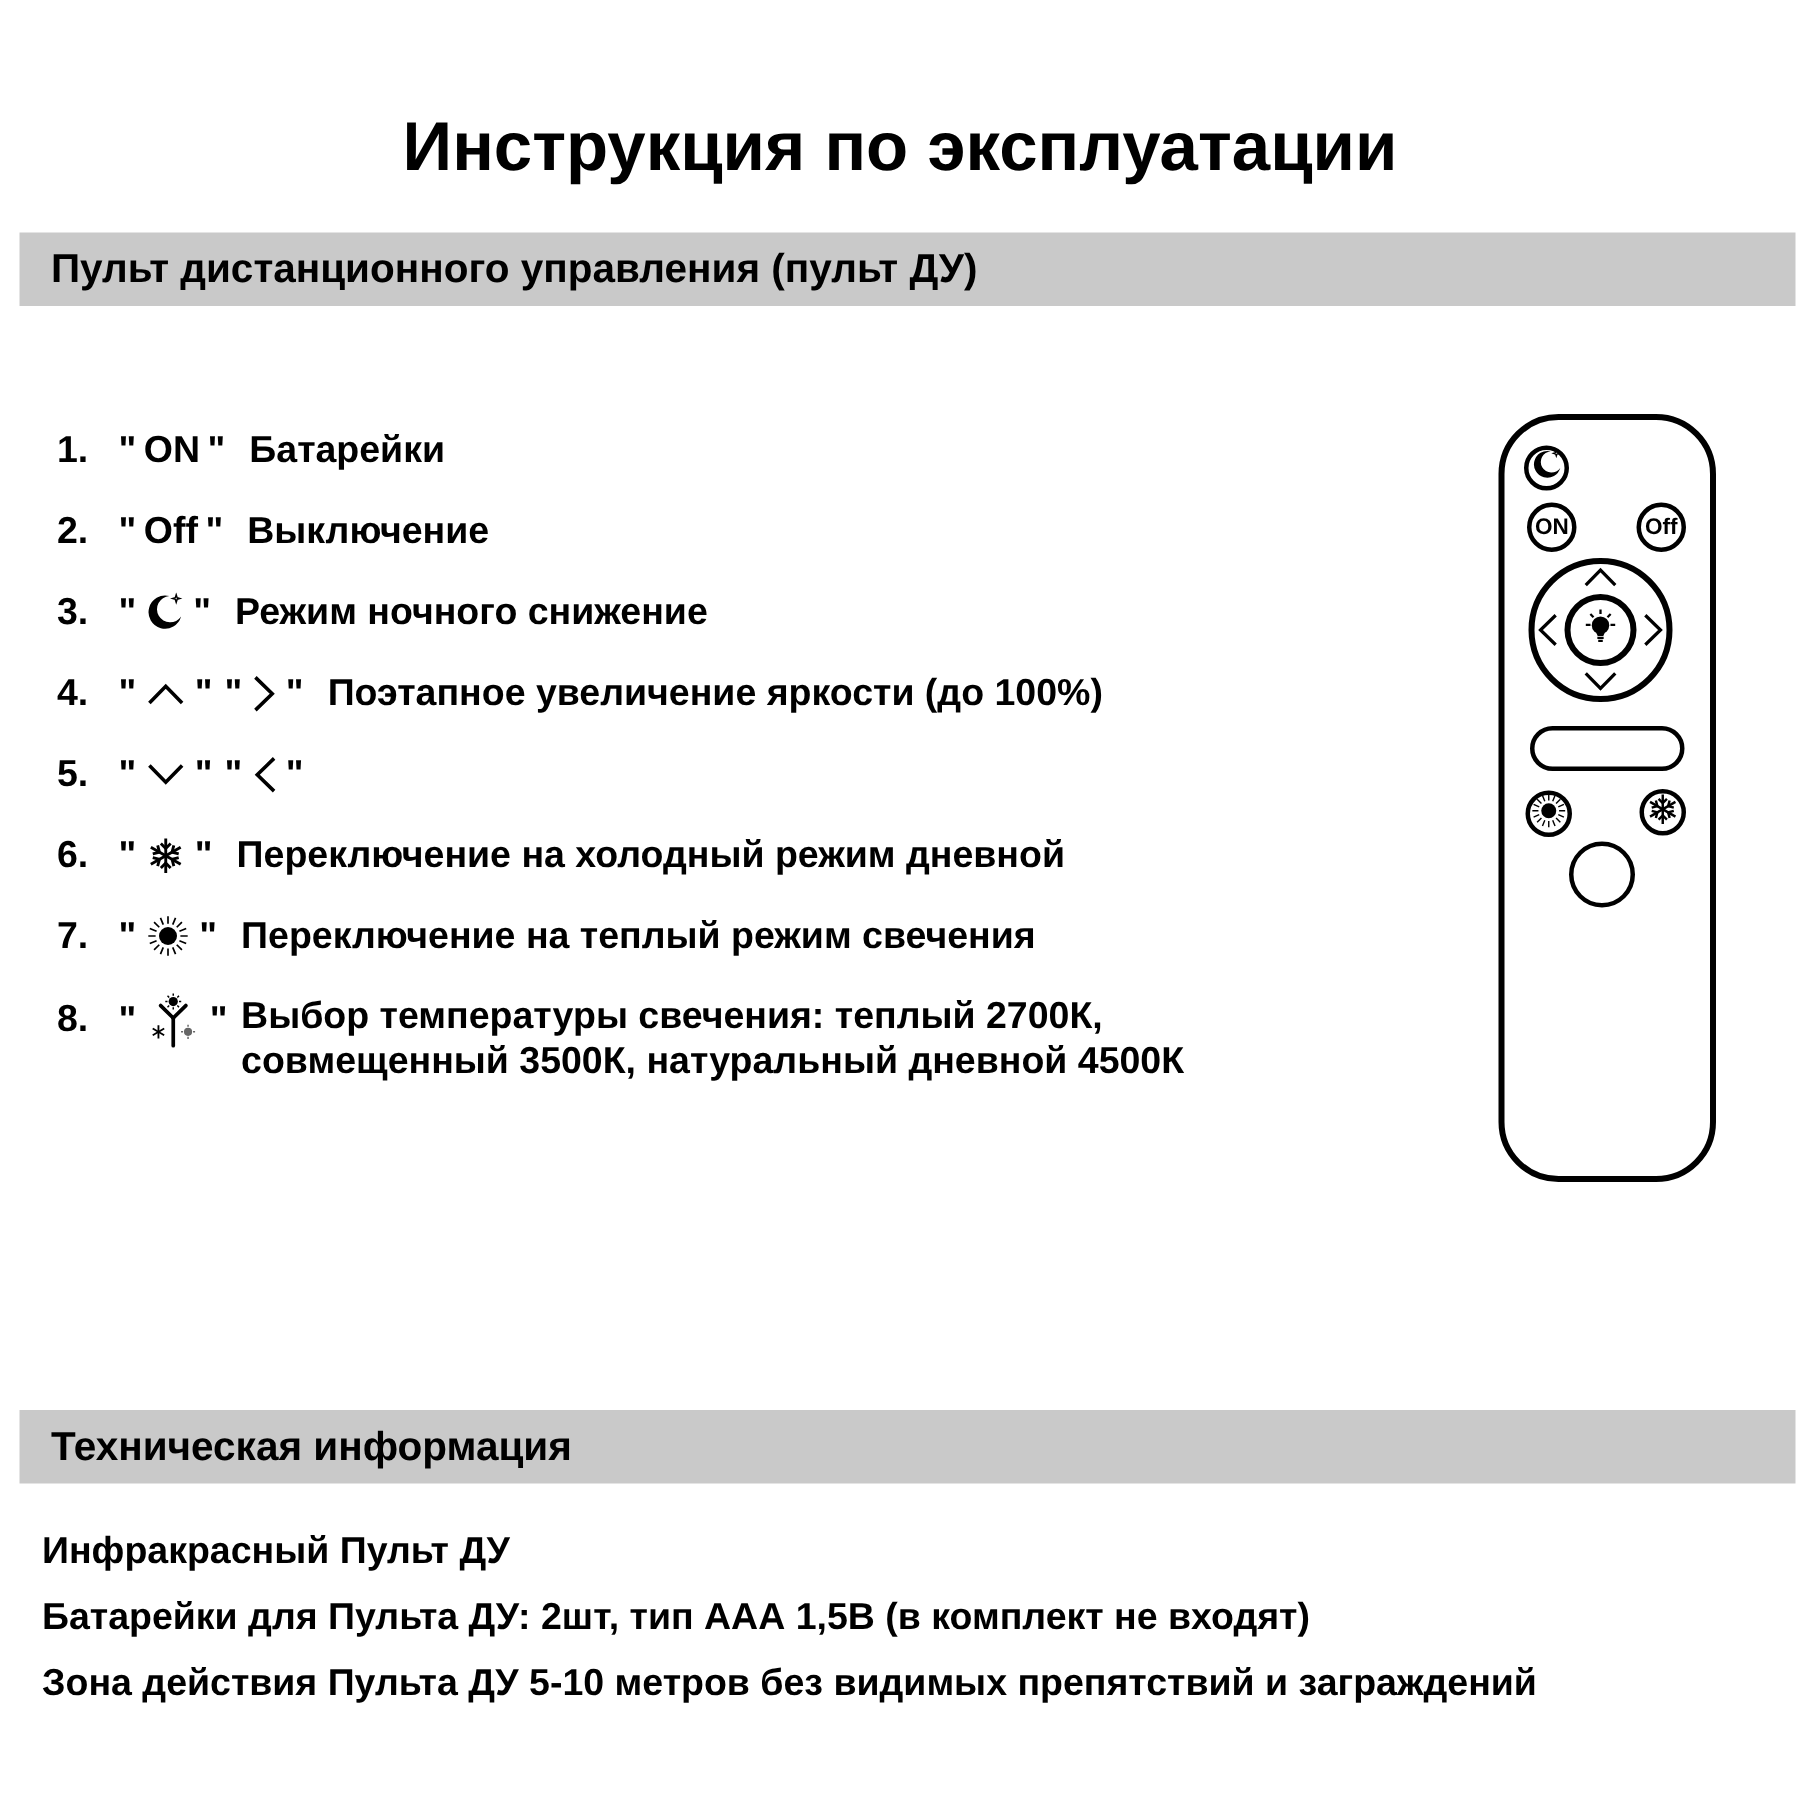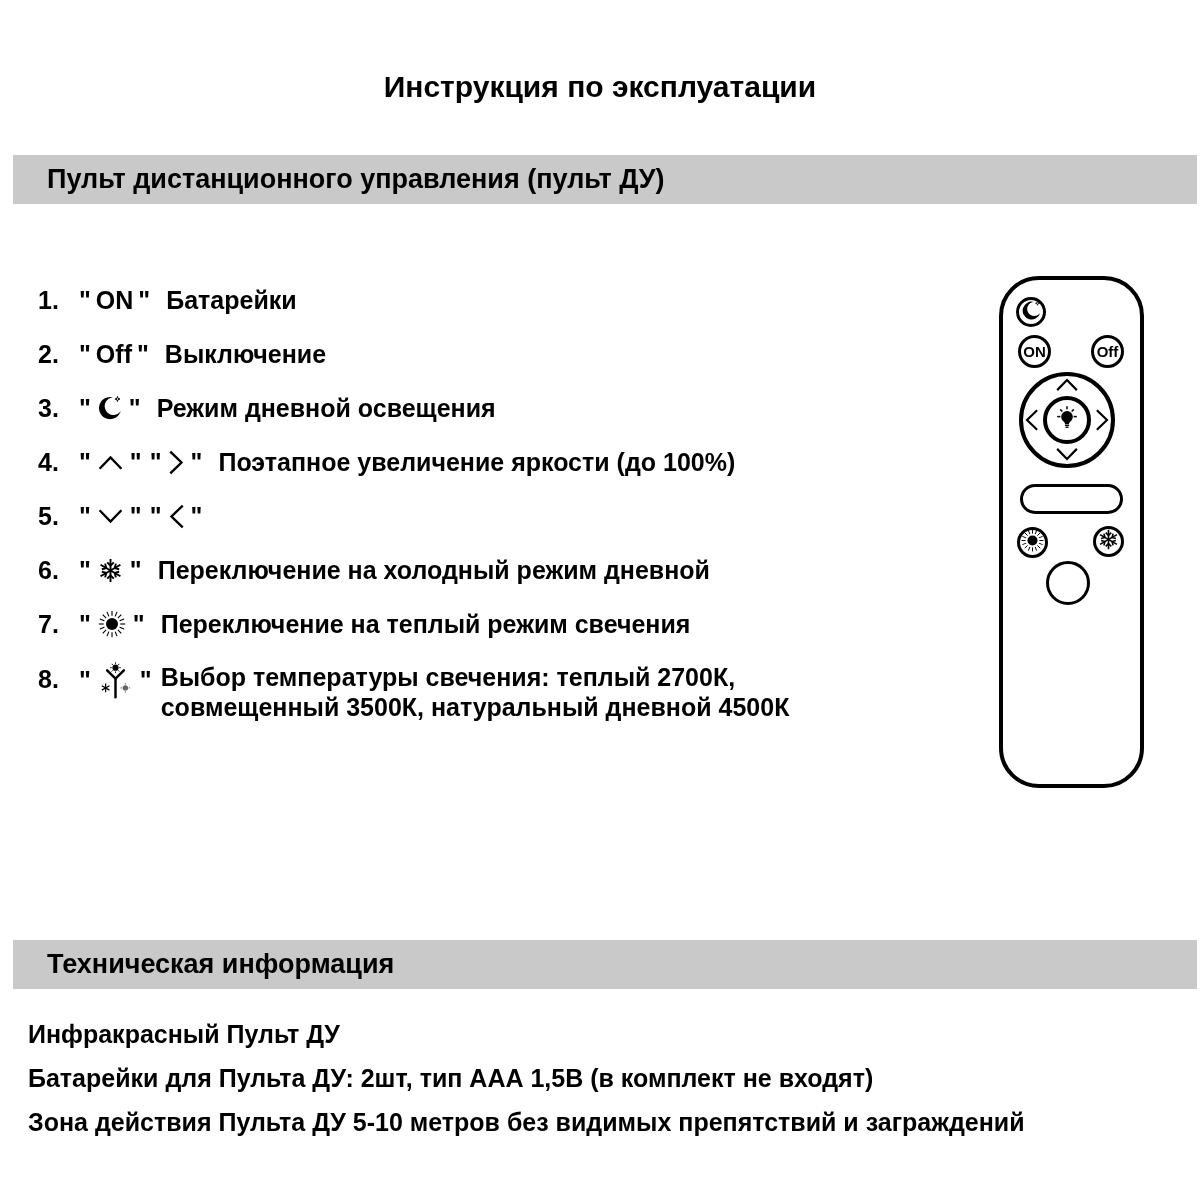--- a/index.html
+++ b/index.html
@@ -1,24 +1,24 @@
 <!DOCTYPE html>
 <html><head>
 <meta charset="utf-8">
 <style>
   * { margin:0; padding:0; box-sizing:border-box; }
   html,body { background:#ffffff; }
   body { width:1200px; height:1200px; font-family:"Liberation Sans", sans-serif; color:#000; }
   .page { position:relative; width:1200px; height:1200px; background:#fff; overflow:hidden; }
 
   .title { position:absolute; top:70px; left:0; width:100%; text-align:center;
-           font-size:30px; font-weight:700; }
+           font-size:46px; font-weight:700; }
 
   .bar { position:absolute; left:13px; width:1184px; height:49px; background:#c9c9c9;
-         display:flex; align-items:center; padding-left:34px; font-size:27px; font-weight:700; }
+         display:flex; align-items:center; padding-left:21px; font-size:27px; font-weight:700; }
   .bar1 { top:155px; }
   .bar2 { top:940px; }
 
   
   .ilist { position:absolute; left:38px; top:284px; list-style:none; }
   .item { display:flex; align-items:center; min-height:32px; margin-bottom:22px;
           font-size:25px; font-weight:700; white-space:nowrap; }
   .item .num { width:37px; flex:none; }
   .sym { display:inline-flex; align-items:center; }
   .q { margin:0 4px; }
@@ -104,21 +104,21 @@
       <li class="item item-3">
         <span class="num">3.</span>
         <span class="sym">
           <span class="q">"</span>
           <svg class="i-moon" viewBox="0 0 24 24" xmlns="http://www.w3.org/2000/svg">
     <path d="M14.6 2.2 A10.2 10.2 0 1 0 21.9 14.8 A8.1 8.1 0 1 1 14.6 2.2 Z" fill="#000"></path>
     <path d="M18.9 1.4 L19.45 3.15 L21.2 3.7 L19.45 4.25 L18.9 6 L18.35 4.25 L16.6 3.7 L18.35 3.15 Z" fill="#fff" stroke="#000" stroke-width="0.9"></path>
   </svg>
           <span class="q">"</span>
         </span>
-        <span class="desc">Режим дневной освещения</span>
+        <span class="desc">Режим ночного снижение</span>
       </li>
       <li class="item item-4">
         <span class="num">4.</span>
         <span class="sym">
           <span class="q">"</span>
           <svg class="i-chev-up" viewBox="0 0 26 16" xmlns="http://www.w3.org/2000/svg">
     <path d="M2.5 14 L13 3.2 L23.5 14" fill="none" stroke="#000" stroke-width="2.3"></path>
   </svg>
           <span class="q">"</span>
           <span class="q">"</span>

